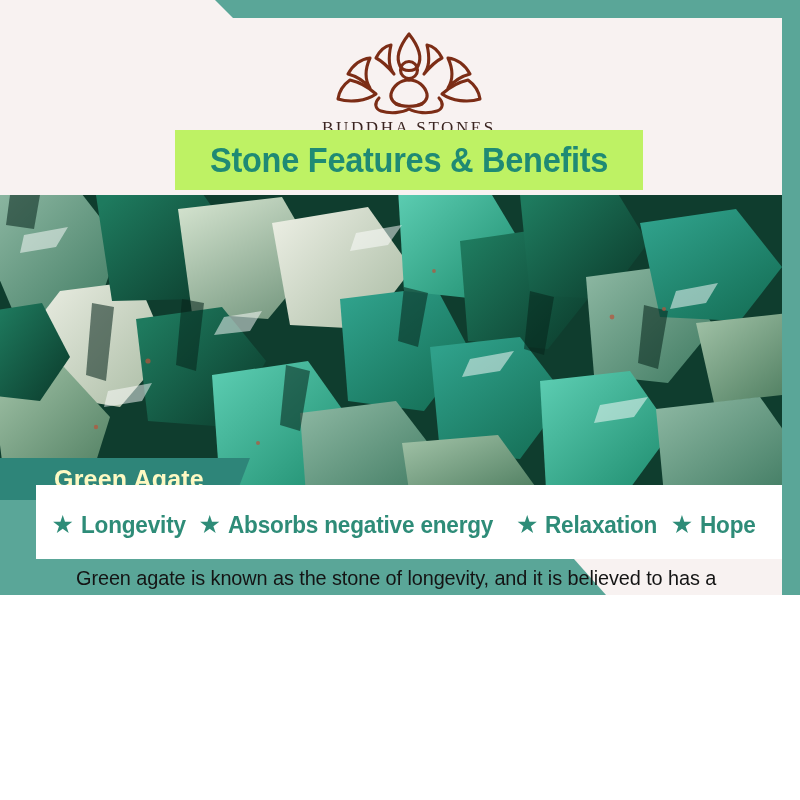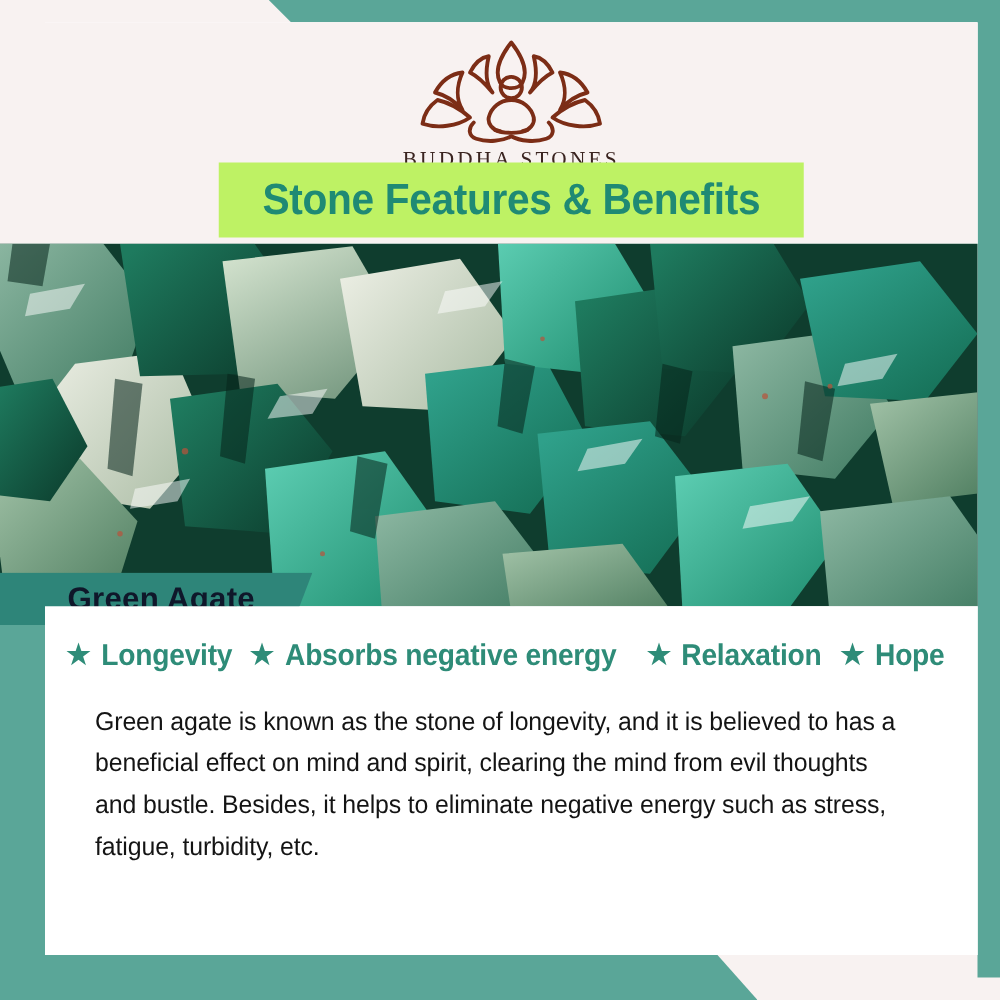--- a/index.html
+++ b/index.html
@@ -6,21 +6,21 @@
   html,body{ background:#ffffff; }
   body{
     width:800px; height:800px; overflow:hidden;
     font-family:"Liberation Sans", sans-serif;
     position:relative;
   }
 
   
   #poster{
     position:absolute; inset:0;
-    width:800px; height:800px;
+    width:800px; height:595px;
     background:#f8f2f1;
     overflow:hidden;
   }
 
   
   .deco{ position:absolute; background:#5aa698; }
 
   
   #deco-top{
     left:215px; top:0; width:585px; height:18px;
@@ -102,21 +102,21 @@
 
   
   #stone-banner{
     position:absolute; left:-36px; top:440px;
     height:42px; padding:0 46px 0 54px;
     background:#2e8579;
     display:flex; align-items:center;
     clip-path: polygon(0 0, 100% 0, calc(100% - 16px) 100%, 0 100%);
   }
   #stone-name{
-    color:#0f172a; font-size:25px; font-weight:700;
+    color:#fef9c3; font-size:25px; font-weight:700;
     letter-spacing:0.2px;
   }
 
   
   #content{
     position:absolute; left:0; top:467px; right:0; bottom:0;
     background:#ffffff;
     padding:26px 22px 0 9px;
   }
   #benefits{

